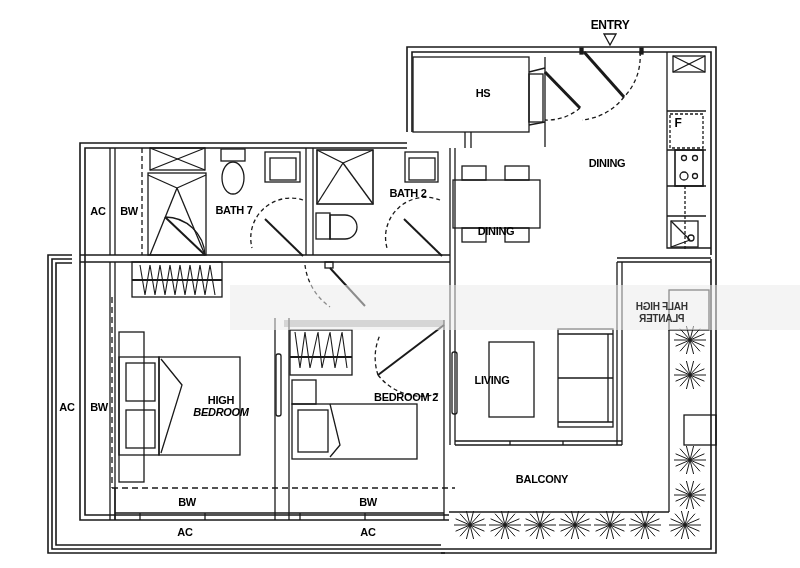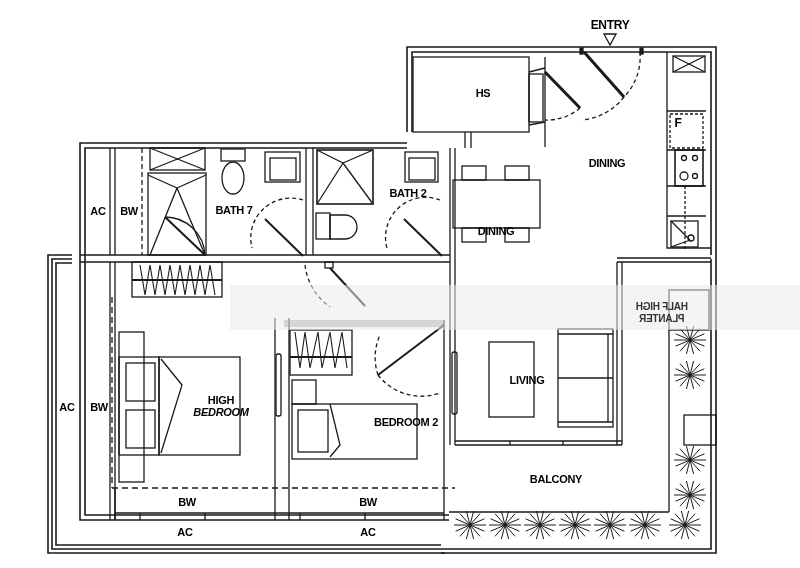--- a/index.html
+++ b/index.html
@@ -384,24 +384,24 @@
 <div class="lbl" style="left:234px; top:210px;">BATH 7</div>
 <div class="lbl" style="left:408px; top:193px;">BATH 2</div>
 
 <div class="lbl" style="left:98px; top:211px;">AC</div>
 <div class="lbl" style="left:129px; top:211px;">BW</div>
 <div class="lbl" style="left:67px; top:407px;">AC</div>
 <div class="lbl" style="left:99px; top:407px;">BW</div>
 
 <div class="lbl" style="left:221px; top:400px;">HIGH</div>
 <div class="lbl" style="left:221px; top:412px;font-style:italic;">BEDROOM</div>
-<div class="lbl" style="left:387px; top:422px;padding-left:38px;">BEDROOM 2</div>
+<div class="lbl" style="left:387px; top:397px;padding-left:38px;">BEDROOM 2</div>
 
 <div class="lbl" style="left:187px; top:502px;">BW</div>
 <div class="lbl" style="left:368px; top:502px;">BW</div>
 <div class="lbl" style="left:185px; top:532px;">AC</div>
 <div class="lbl" style="left:368px; top:532px;">AC</div>
 
-<div class="lbl" style="left:527px; top:380px;">LIVING</div>
-<div class="lbl" style="left:556px; top:479px;text-align:center;">BALCONY</div>
+<div class="lbl" style="left:492px; top:380px;">LIVING</div>
+<div class="lbl" style="left:542px; top:479px;text-align:center;">BALCONY</div>
 
 <div class="lbl mirror" style="left:662px; top:307px;">HALF HIGH</div>
 <div class="lbl mirror" style="left:662px; top:319px;">PLANTER</div>
 
 </body></html>

